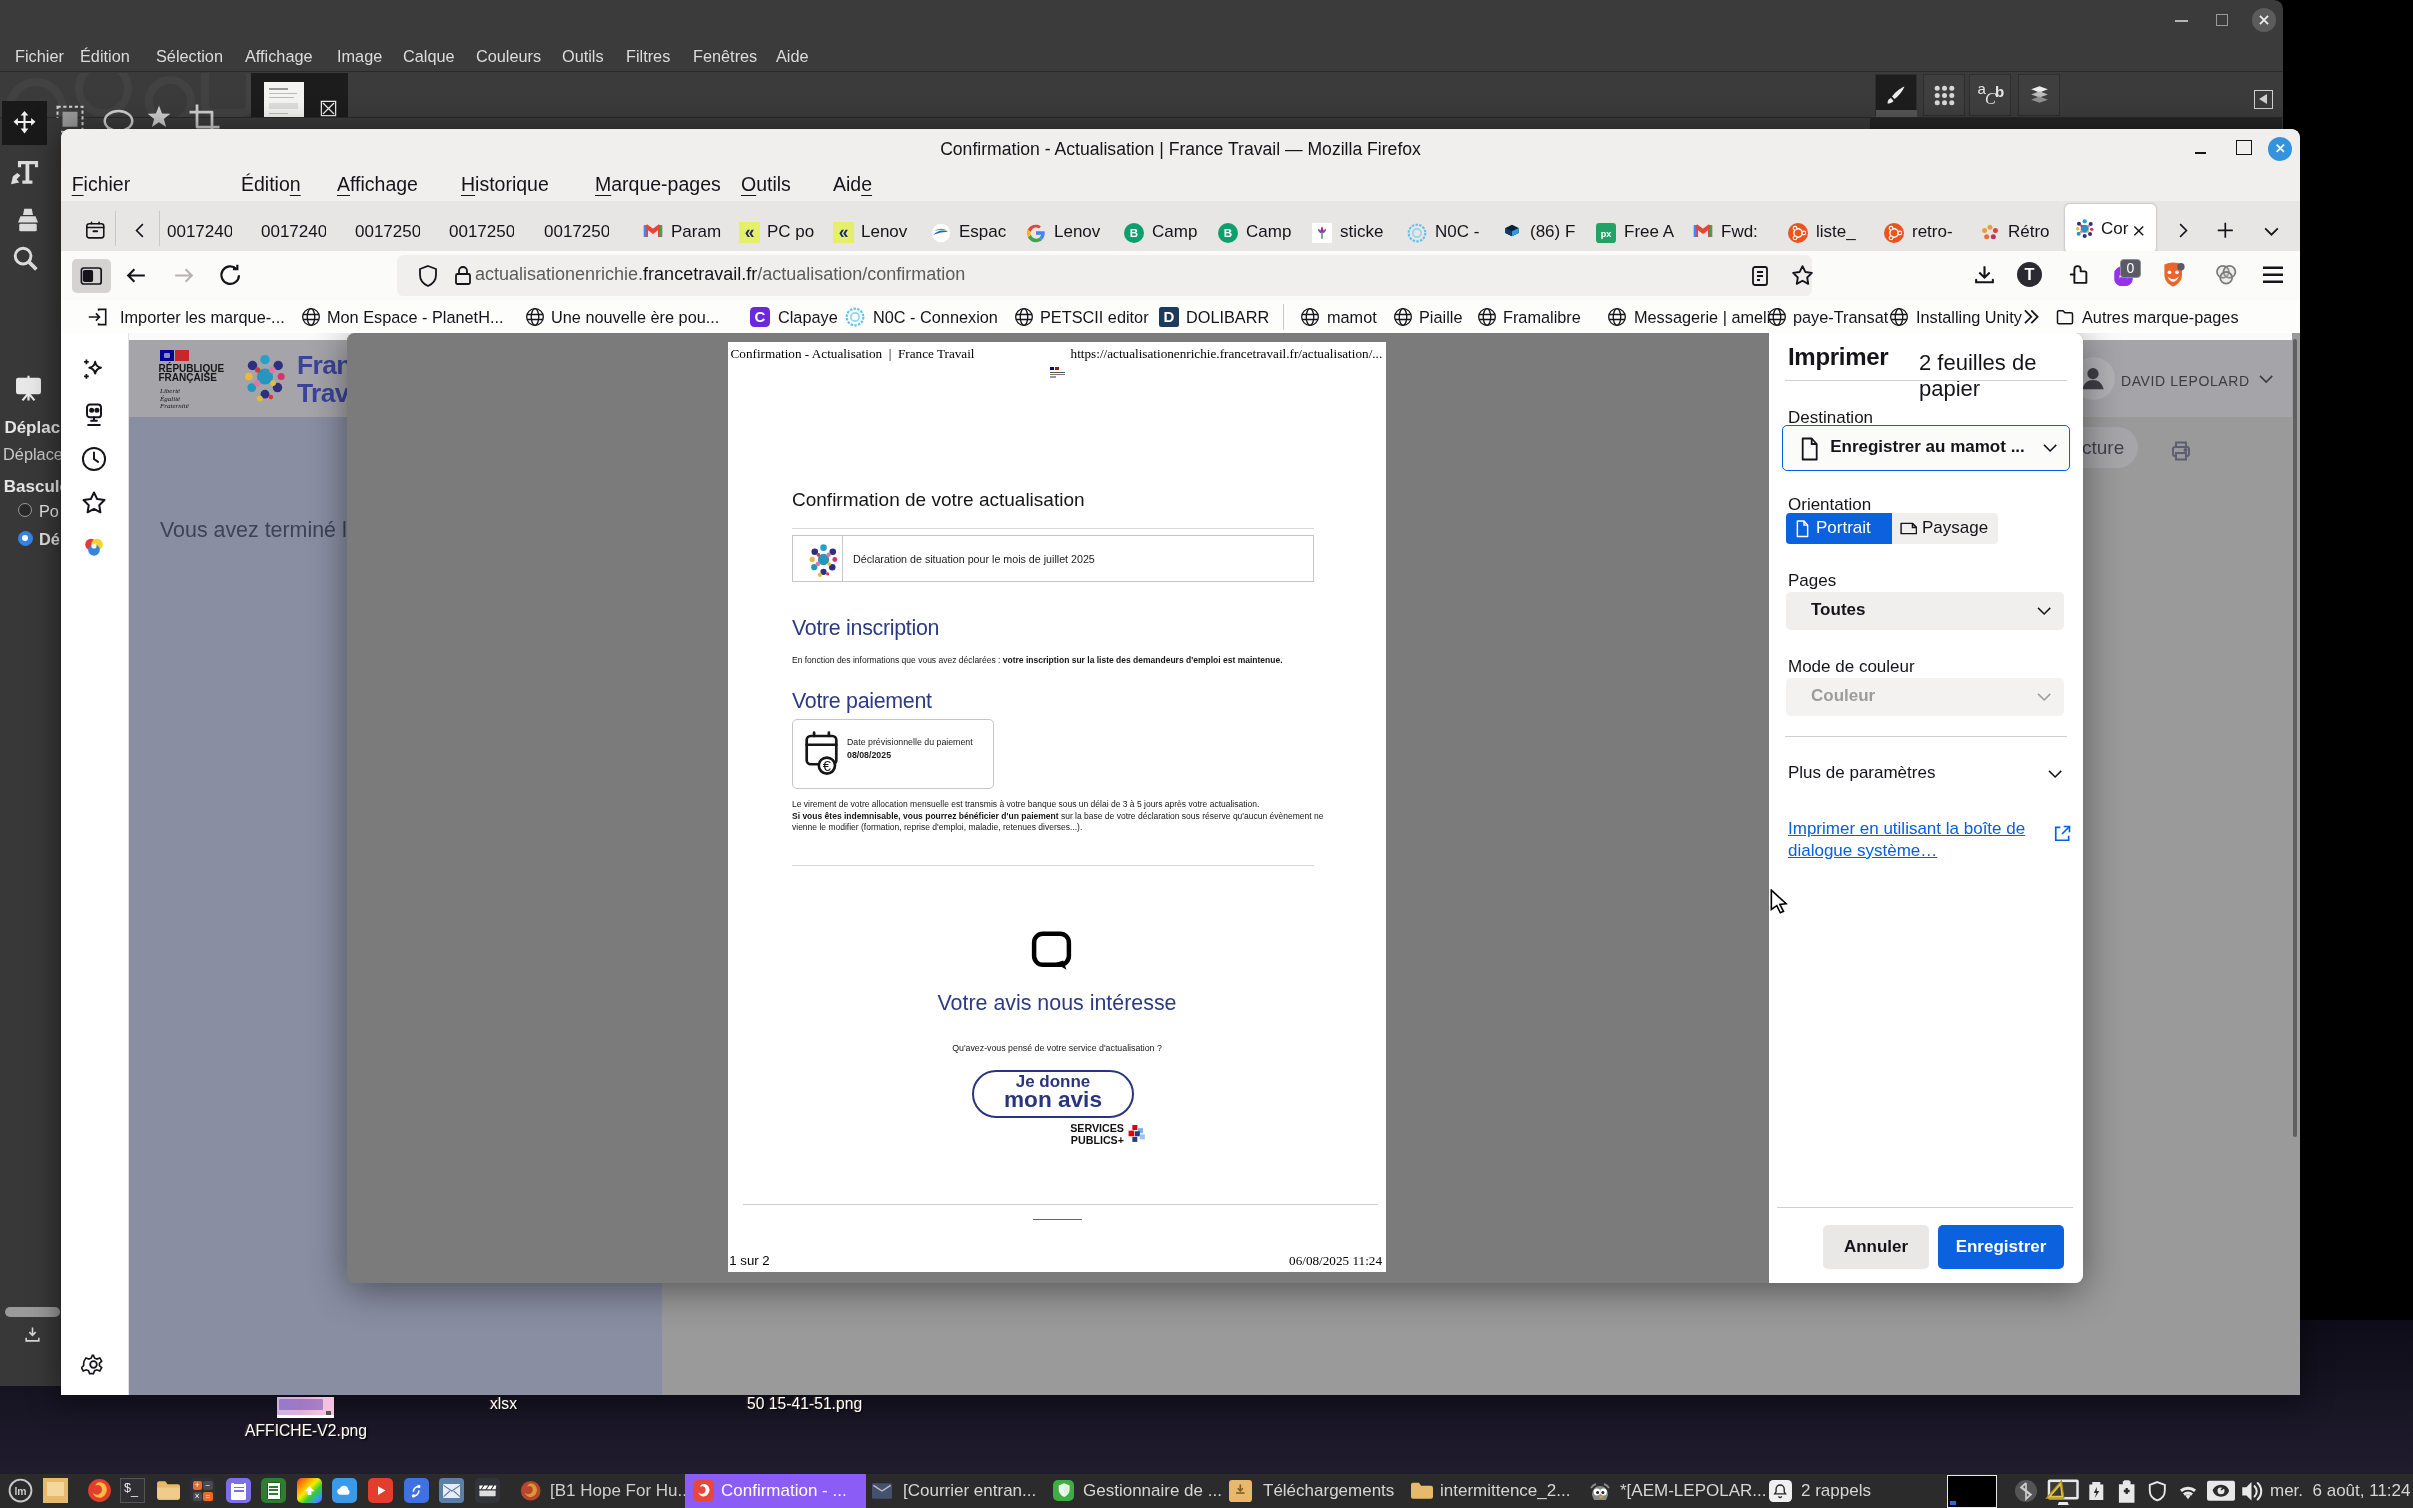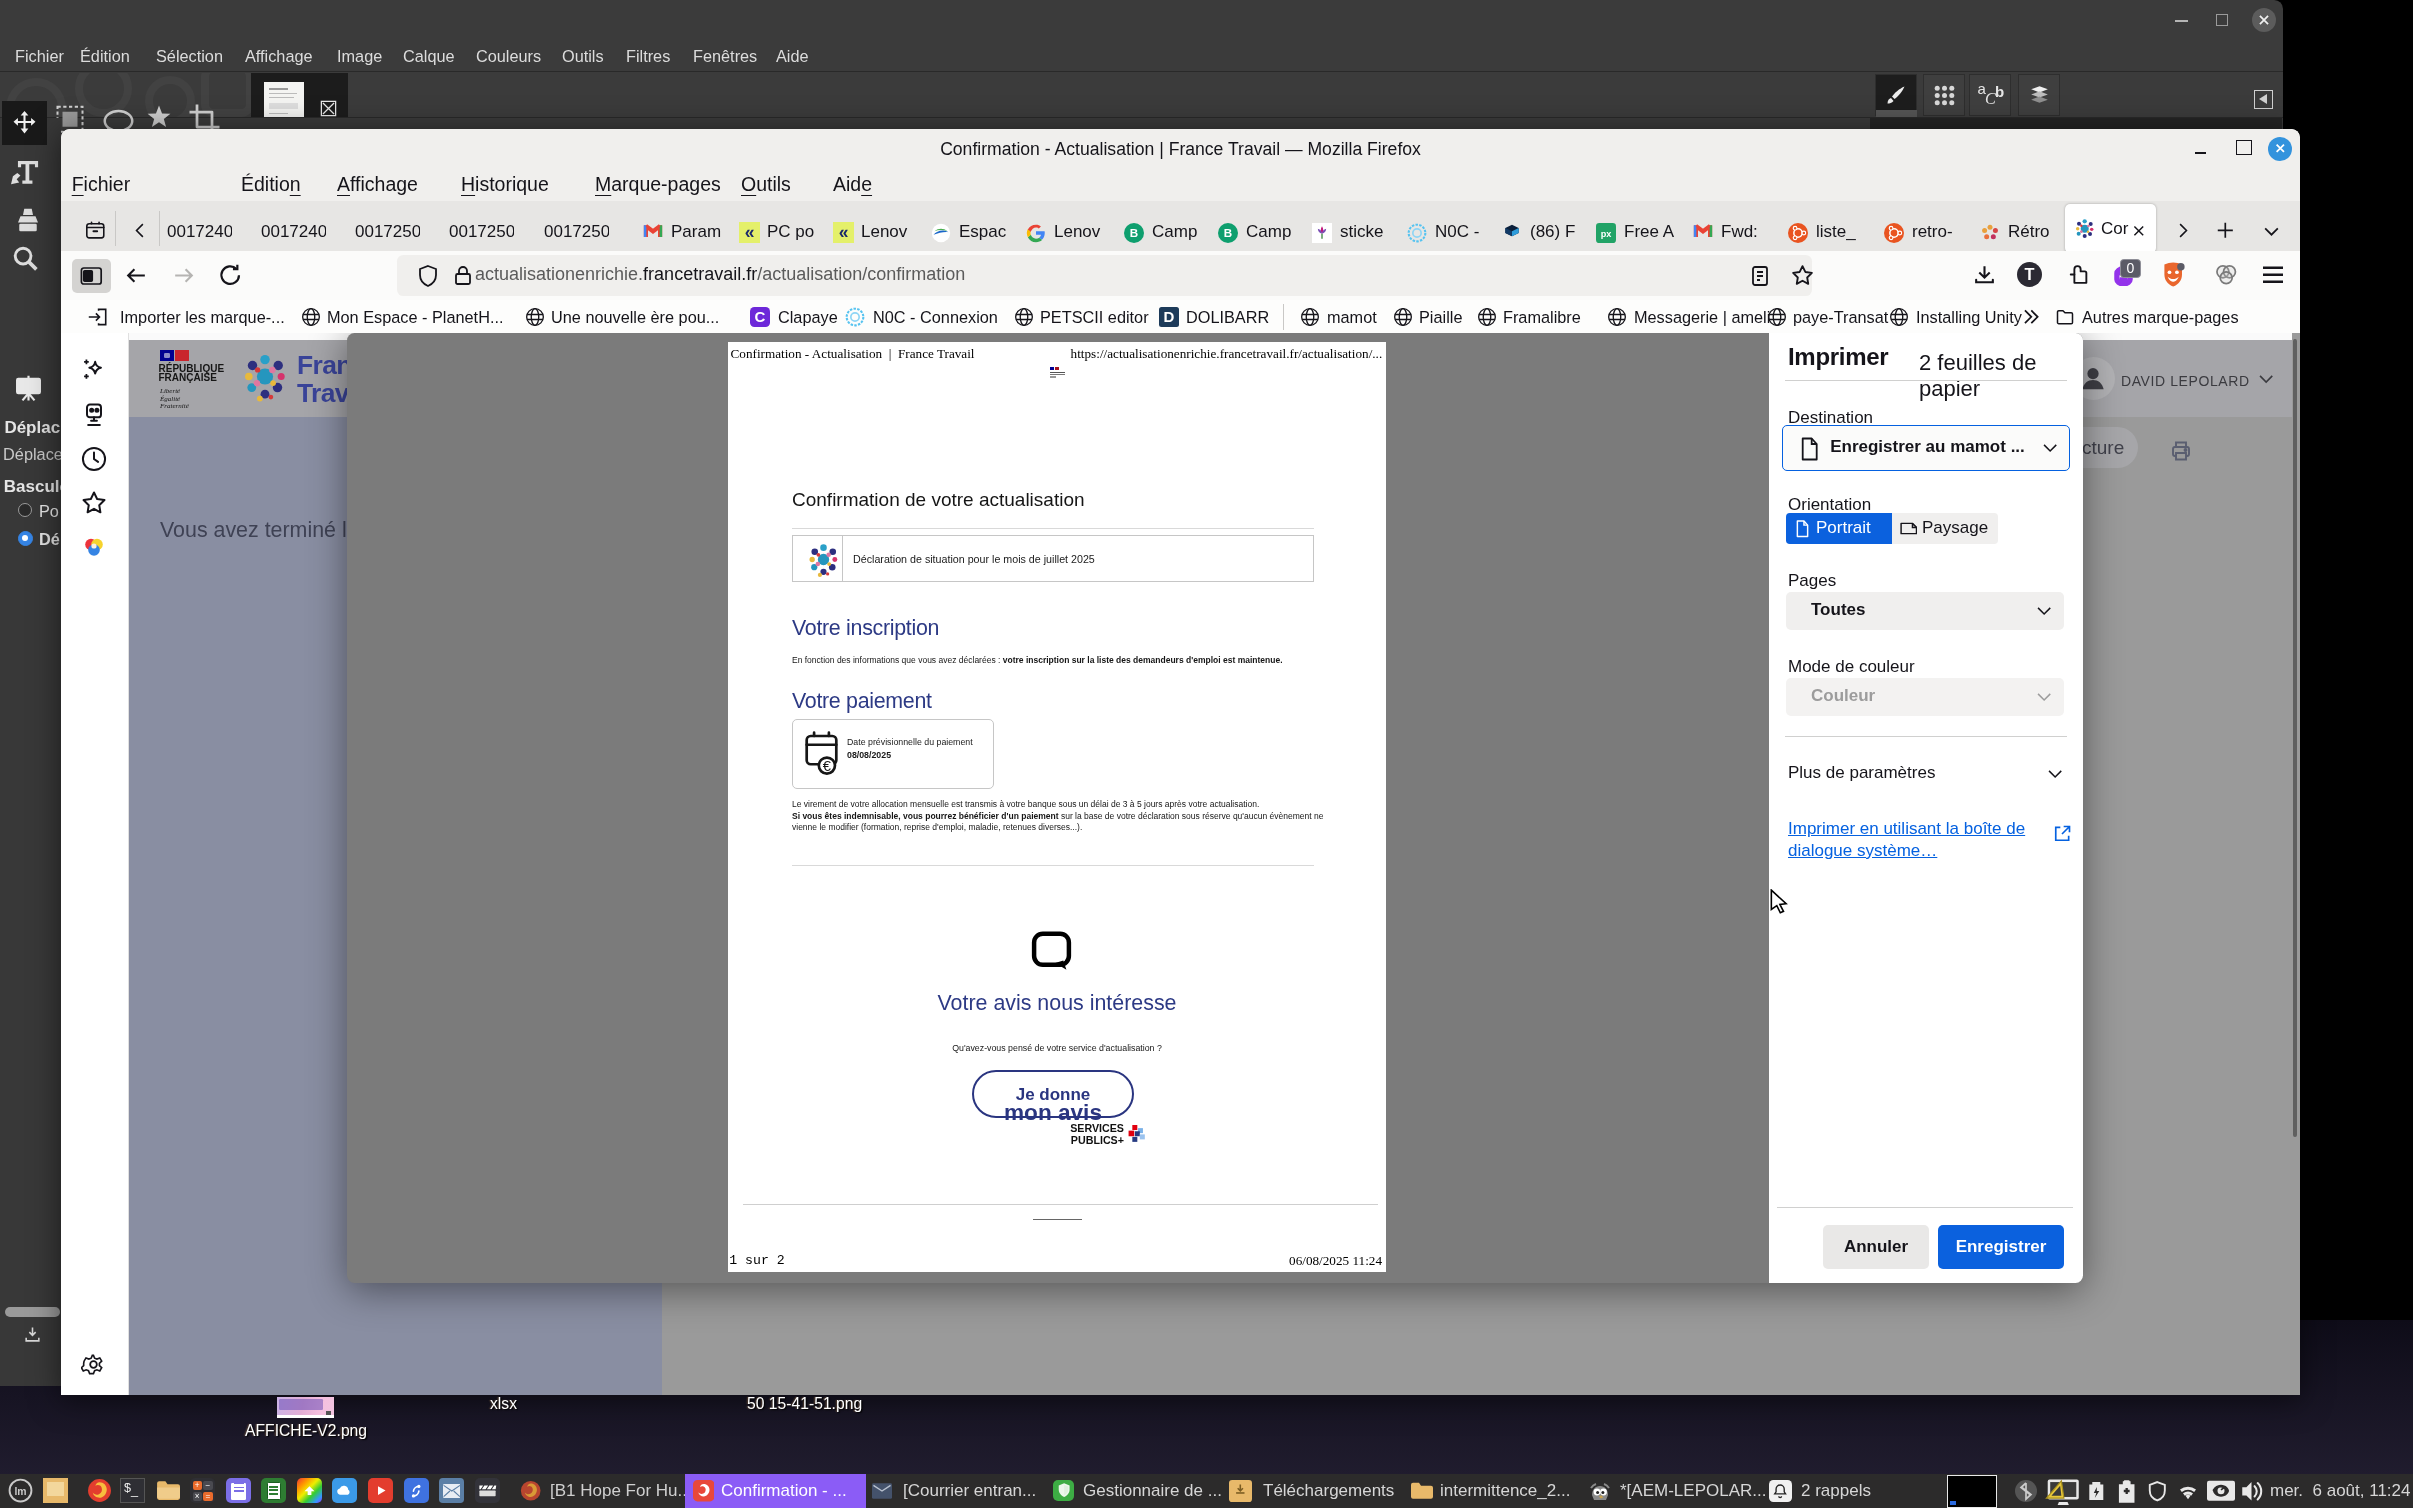--- a/index.html
+++ b/index.html
@@ -612,35 +612,35 @@
       <div class="ab" style="left:64px;top:457px;font-size:8.5px;color:#161616;white-space:nowrap">Le virement de votre allocation mensuelle est transmis à votre banque sous un délai de 3 à 5 jours après votre actualisation.</div>
       <div class="ab" style="left:64px;top:469px;width:542px;font-size:8.5px;color:#161616;line-height:10.7px"><b>Si vous êtes indemnisable, vous pourrez bénéficier d'un paiement</b> sur la base de votre déclaration sous réserve qu'aucun évènement ne vienne le modifier (formation, reprise d'emploi, maladie, retenues diverses...).</div>
       <div class="ab" style="left:64px;top:523px;width:522px;height:0.6px;background:#d9d9d9"></div>
       <svg class="ab" style="left:302px;top:588px" width="43" height="41" viewBox="0 0 34 33">
           <rect x="3" y="3" width="28" height="25" rx="7" fill="none" stroke="#000" stroke-width="3.6"></rect>
           <path d="M20 26.5l9 5.5-2.5-7.5z" fill="#000"></path>
         </svg>
       <div class="ab" style="left:0;top:649px;width:658px;text-align:center;font-size:21.4px;color:#2d3a85">Votre avis nous intéresse</div>
       <div class="ab" style="left:0;top:701px;width:658px;text-align:center;font-size:8.8px;color:#161616">Qu'avez-vous pensé de votre service d'actualisation ?</div>
       <div class="ab" style="left:244px;top:728px;width:162px;height:48px;border:2.5px solid #2a3580;border-radius:25px;text-align:center;color:#2a3580">
-        <div style="font-size:17px;font-weight:bold;margin-top:14px;line-height:17.6px">Je donne</div>
+        <div style="font-size:17px;font-weight:bold;margin-top:1px;line-height:17.6px">Je donne</div>
         <div style="font-size:22.6px;font-weight:bold;line-height:20px;margin-top:-1.3px">mon avis</div>
       </div>
       <div class="ab" style="left:302px;top:781px;width:94px;text-align:right;font-size:10.7px;font-weight:bold;line-height:11.3px;color:#111">SERVICES<br>PUBLICS+</div>
       <svg class="ab" style="left:398px;top:783px" width="21.4" height="20" viewBox="0 0 17 16">
           <rect x="5" y="0" width="4" height="4" fill="#e1000f"></rect>
           <rect x="9.5" y="2.5" width="4" height="4" fill="#7ab1e8"></rect>
           <rect x="2" y="4.5" width="4.5" height="4.5" fill="#e1000f"></rect>
           <rect x="7" y="5" width="4" height="4" fill="#273b82"></rect>
           <rect x="11" y="7.5" width="4" height="4" fill="#9bc3ef"></rect>
           <rect x="5" y="9.5" width="4" height="4" fill="#273b82"></rect>
         </svg>
       <div class="ab" style="left:15px;top:862px;width:635px;height:0.6px;background:#cfcfcf"></div>
       <div class="ab" style="left:305px;top:877px;width:49px;height:0.6px;background:#666"></div>
-      <div class="ab" style="left:1.3px;top:911px;font-family:Liberation Mono, monospace;font-size:13.2px;color:#000">1 sur 2</div>
+      <div class="ab" style="left:1.3px;top:911px;font-family:Liberation Sans, sans-serif;font-size:13.2px;color:#000">1 sur 2</div>
       <div class="ab" style="right:4px;top:911px;font-family:'Liberation Serif',serif;font-size:13.2px;color:#000">06/08/2025 11:24</div>
     </div>
     <div class="ab" id="ppanel">
       <div class="ab" style="left:19px;top:10px;font-size:24px;font-weight:bold;letter-spacing:-0.3px">Imprimer</div>
       <div class="ab" style="left:150px;top:17px;font-size:22px">2 feuilles de papier</div>
       <div class="ab" style="left:16.3px;top:47px;width:282px;height:0.6px;background:#d0d0cf"></div>
       <div class="ab" style="left:19px;top:75px">Destination</div>
       <div class="ab" style="left:13.2px;top:92px;width:288px;height:46px;border:1.9px solid #0561e0;border-radius:5px;background:#fbfbfa">
         <svg class="ab" style="left:16.3px;top:10.7px" width="21.4" height="24" viewBox="0 0 20 24" fill="none" stroke="#15141a" stroke-width="1.8">
             <path d="M3 1.5h9L17 7v15.5H3z" stroke-linejoin="round"></path>

